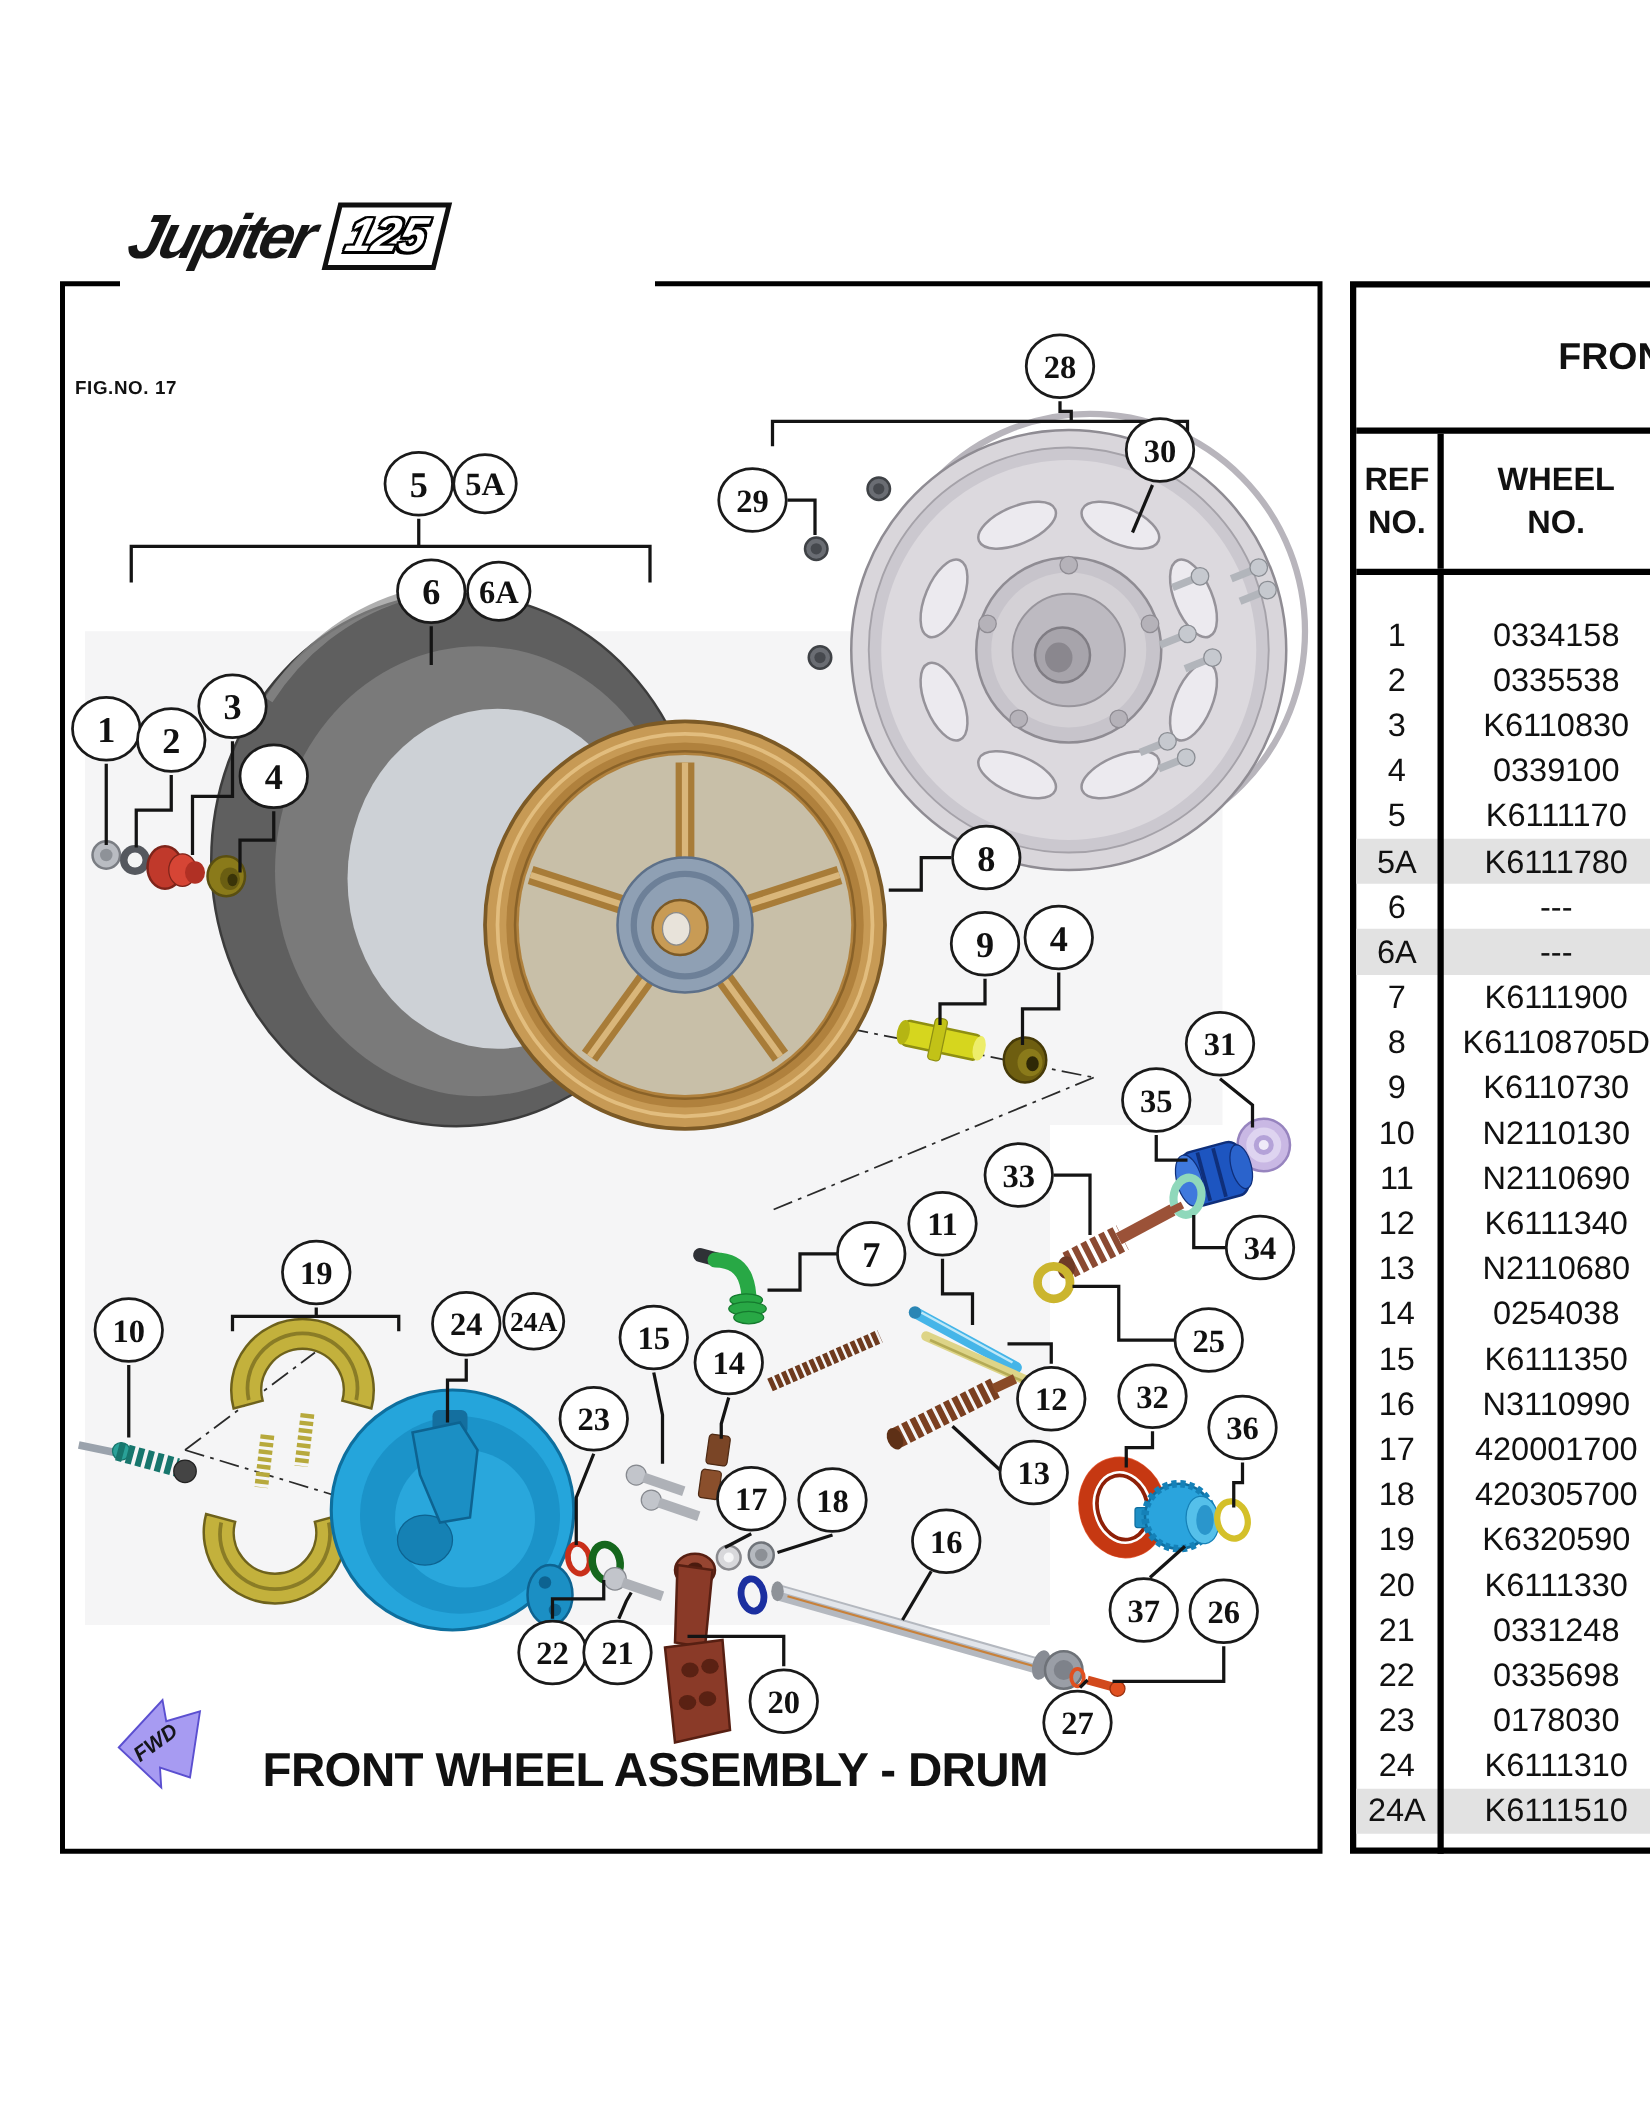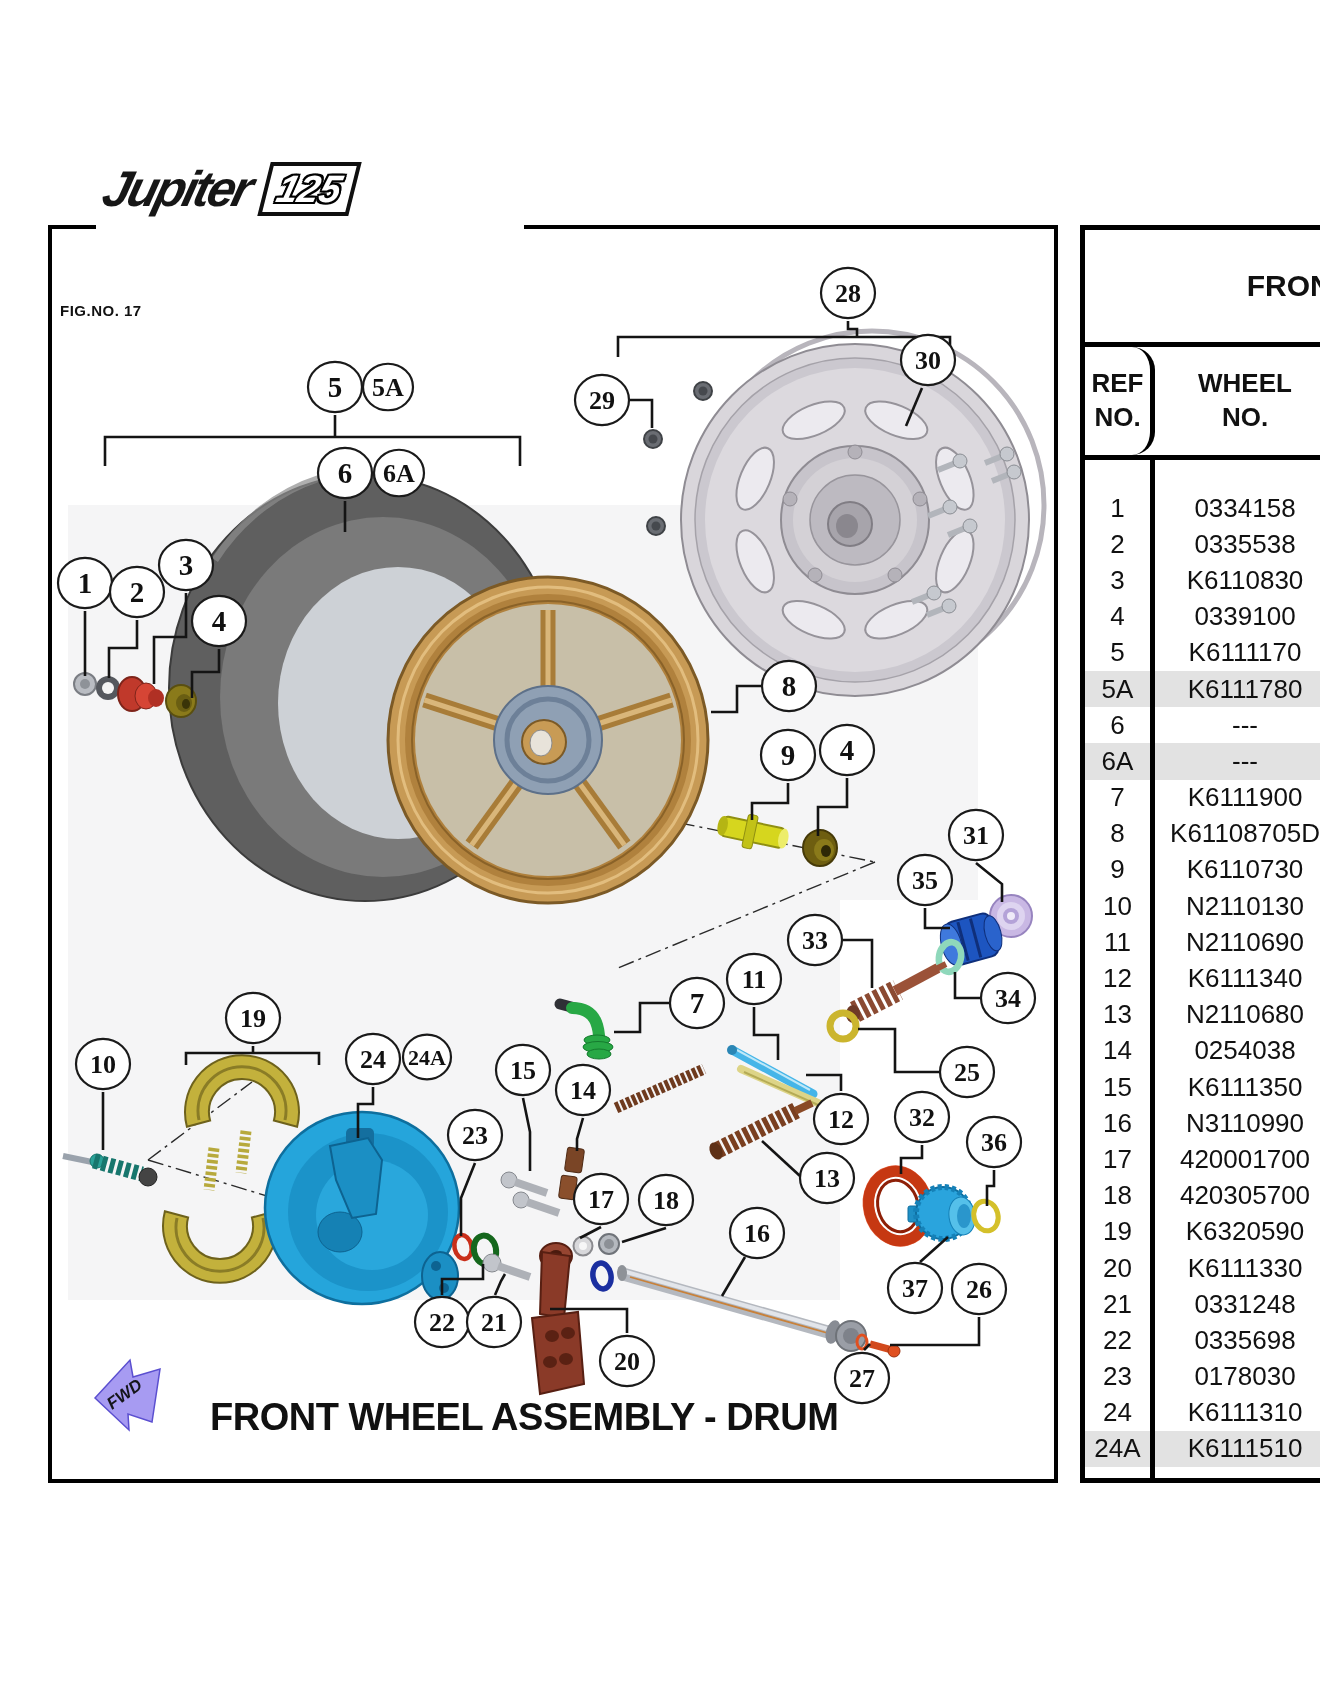--- a/index.html
+++ b/index.html
@@ -35,21 +35,21 @@
   }
   
   .parts-table{
     position:absolute;left:1080px;top:225px;width:840px;height:1258px;
     border:5px solid #000;box-sizing:border-box;background:#fff;z-index:2;
   }
   .pt-title{height:112px;border-bottom:5px solid #000;display:flex;align-items:center;justify-content:center;
     font-weight:bold;font-size:30px;white-space:nowrap;}
   .pt-head{height:108px;border-bottom:5px solid #000;display:flex;}
   .pt-head .ref-h{width:65px;border-right:5px solid #000;display:flex;flex-direction:column;
-    align-items:center;justify-content:center;font-weight:bold;font-size:26px;line-height:1.3;border-radius:23px;}
+    align-items:center;justify-content:center;font-weight:bold;font-size:26px;line-height:1.3;}
   .pt-head .part-h{width:180px;display:flex;flex-direction:column;align-items:center;justify-content:center;
     font-weight:bold;font-size:26px;line-height:1.3;}
   .pt-body{position:relative;padding-top:30px;height:calc(100% - 255px);}
   .pt-divider{position:absolute;left:65px;top:0;bottom:0;width:5px;background:#000;z-index:3;}
   .pt-row{height:36.2px;display:flex;align-items:center;font-size:26px;}
   .pt-row .c-ref{width:65px;text-align:center;}
   .pt-row .c-gap{width:5px;}
   .pt-row .c-part{width:180px;text-align:center;}
   .pt-row.shaded{background:#e2e2e2;}
 </style>

